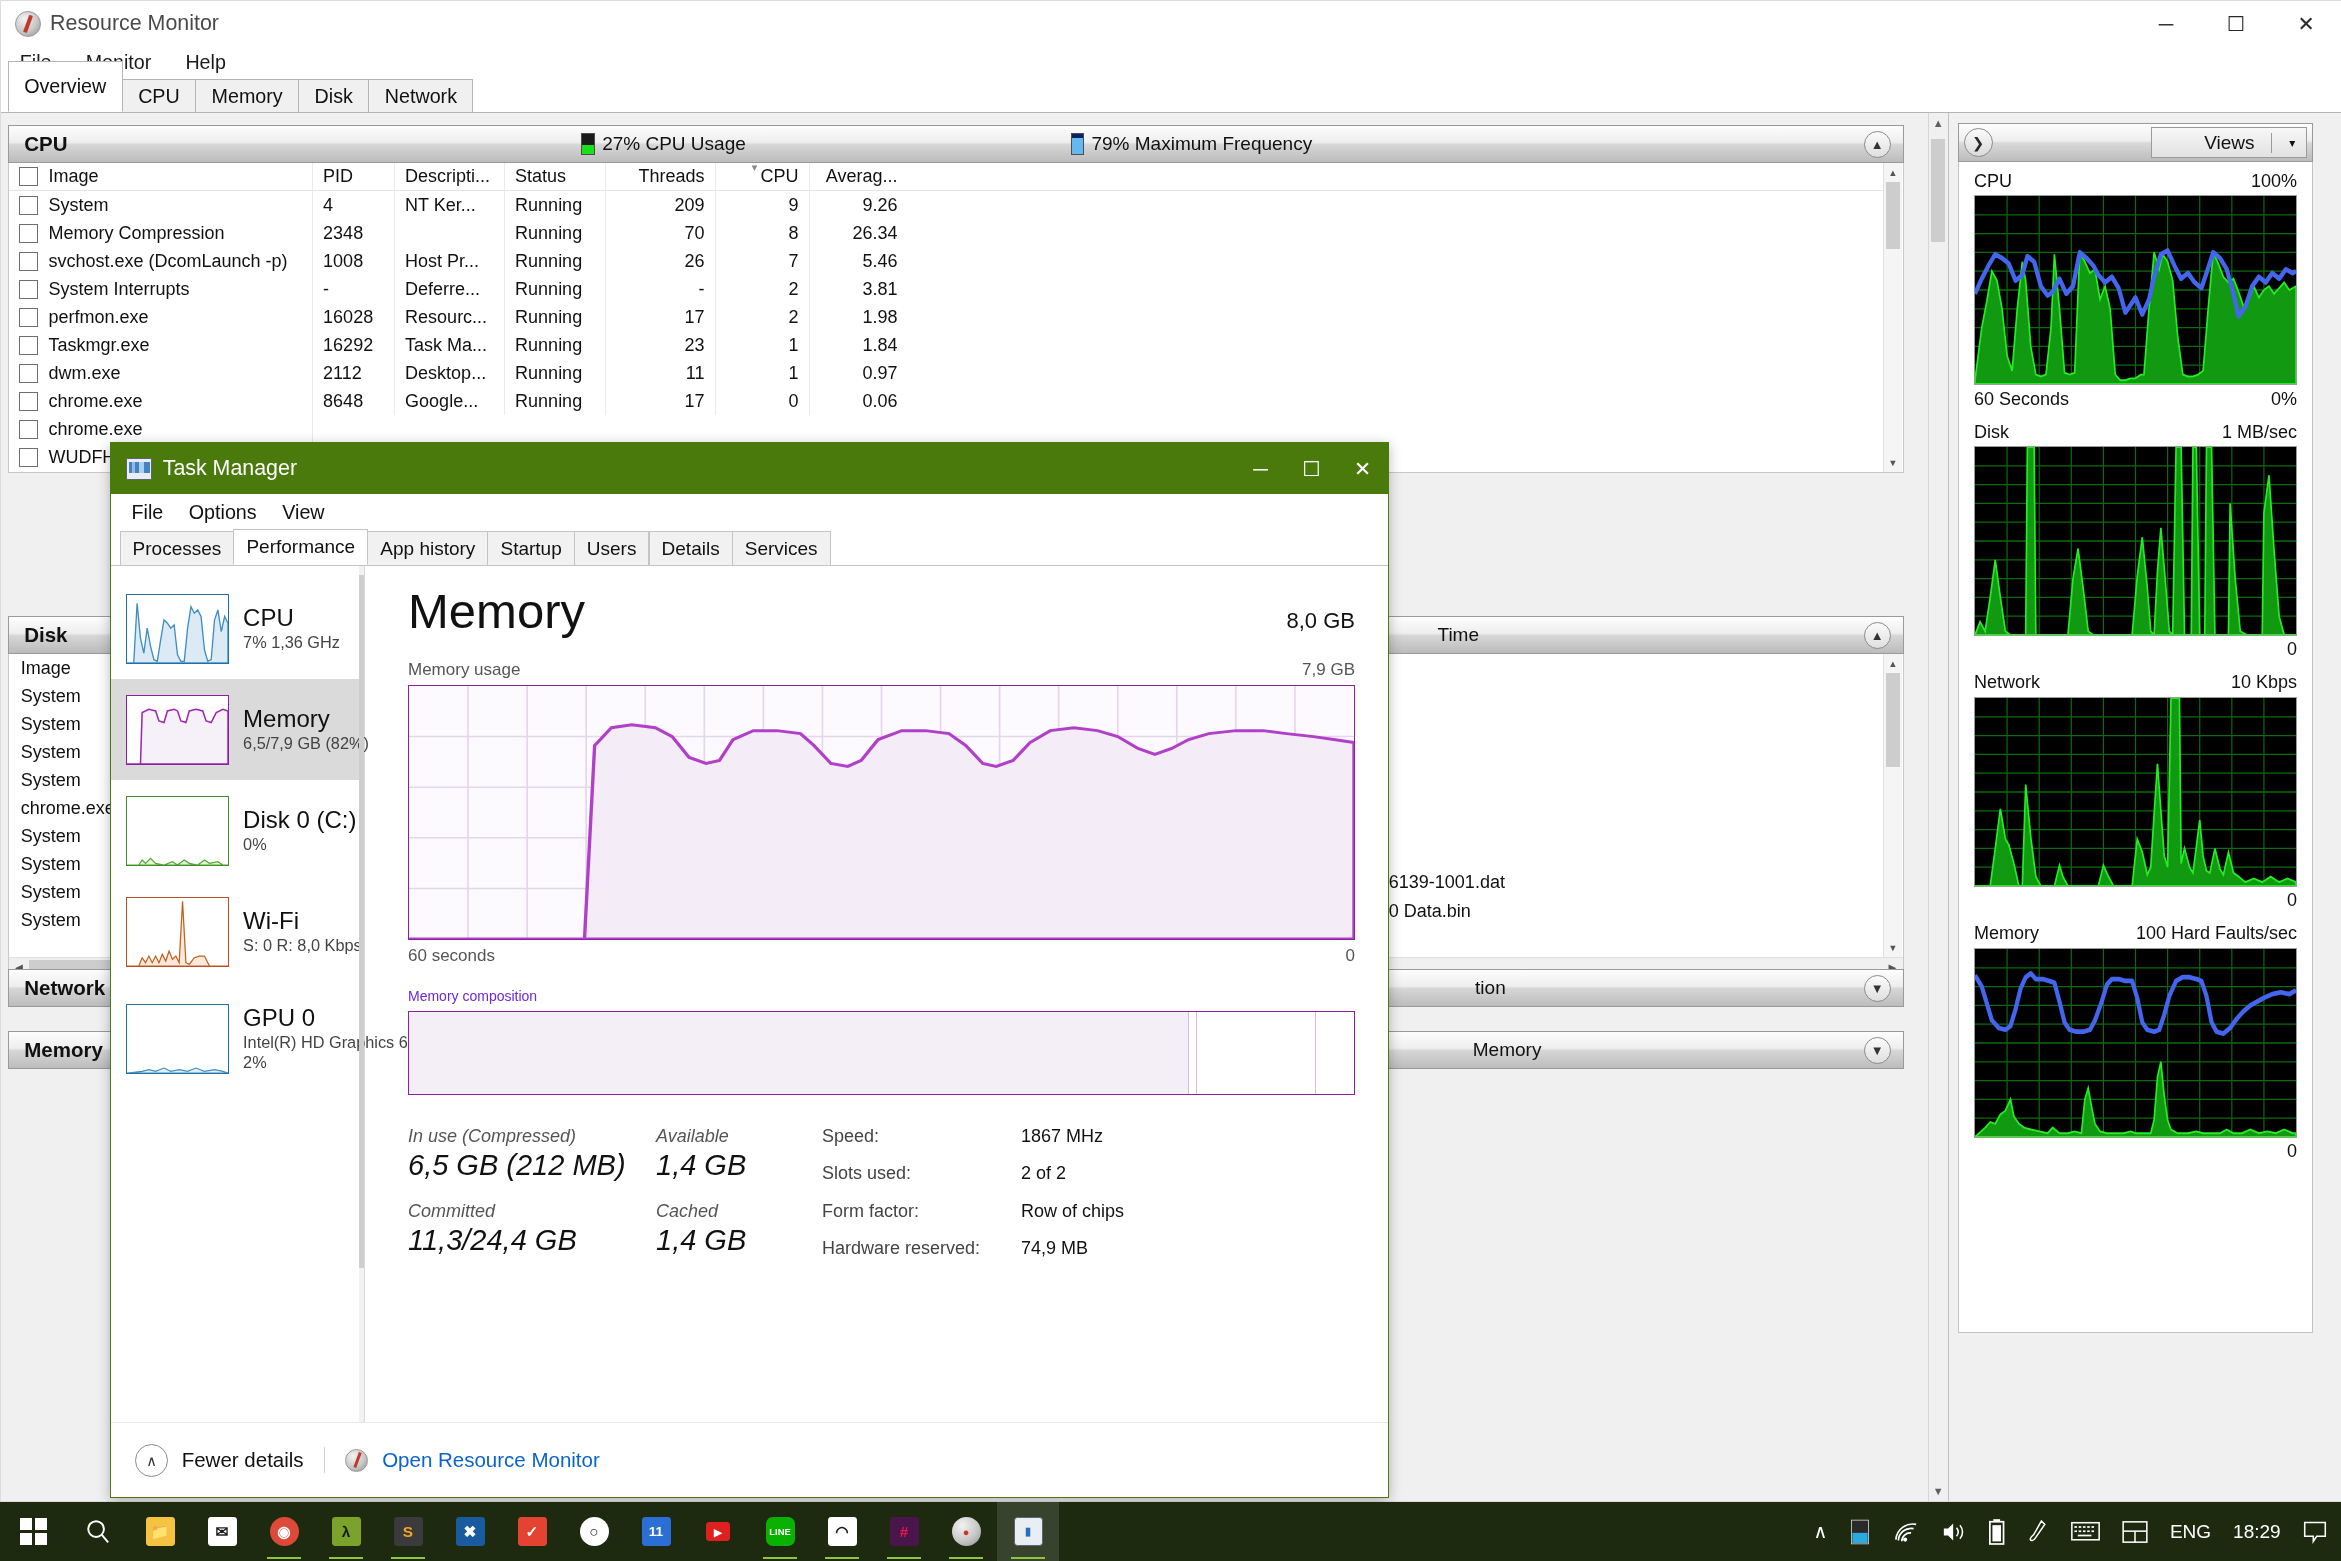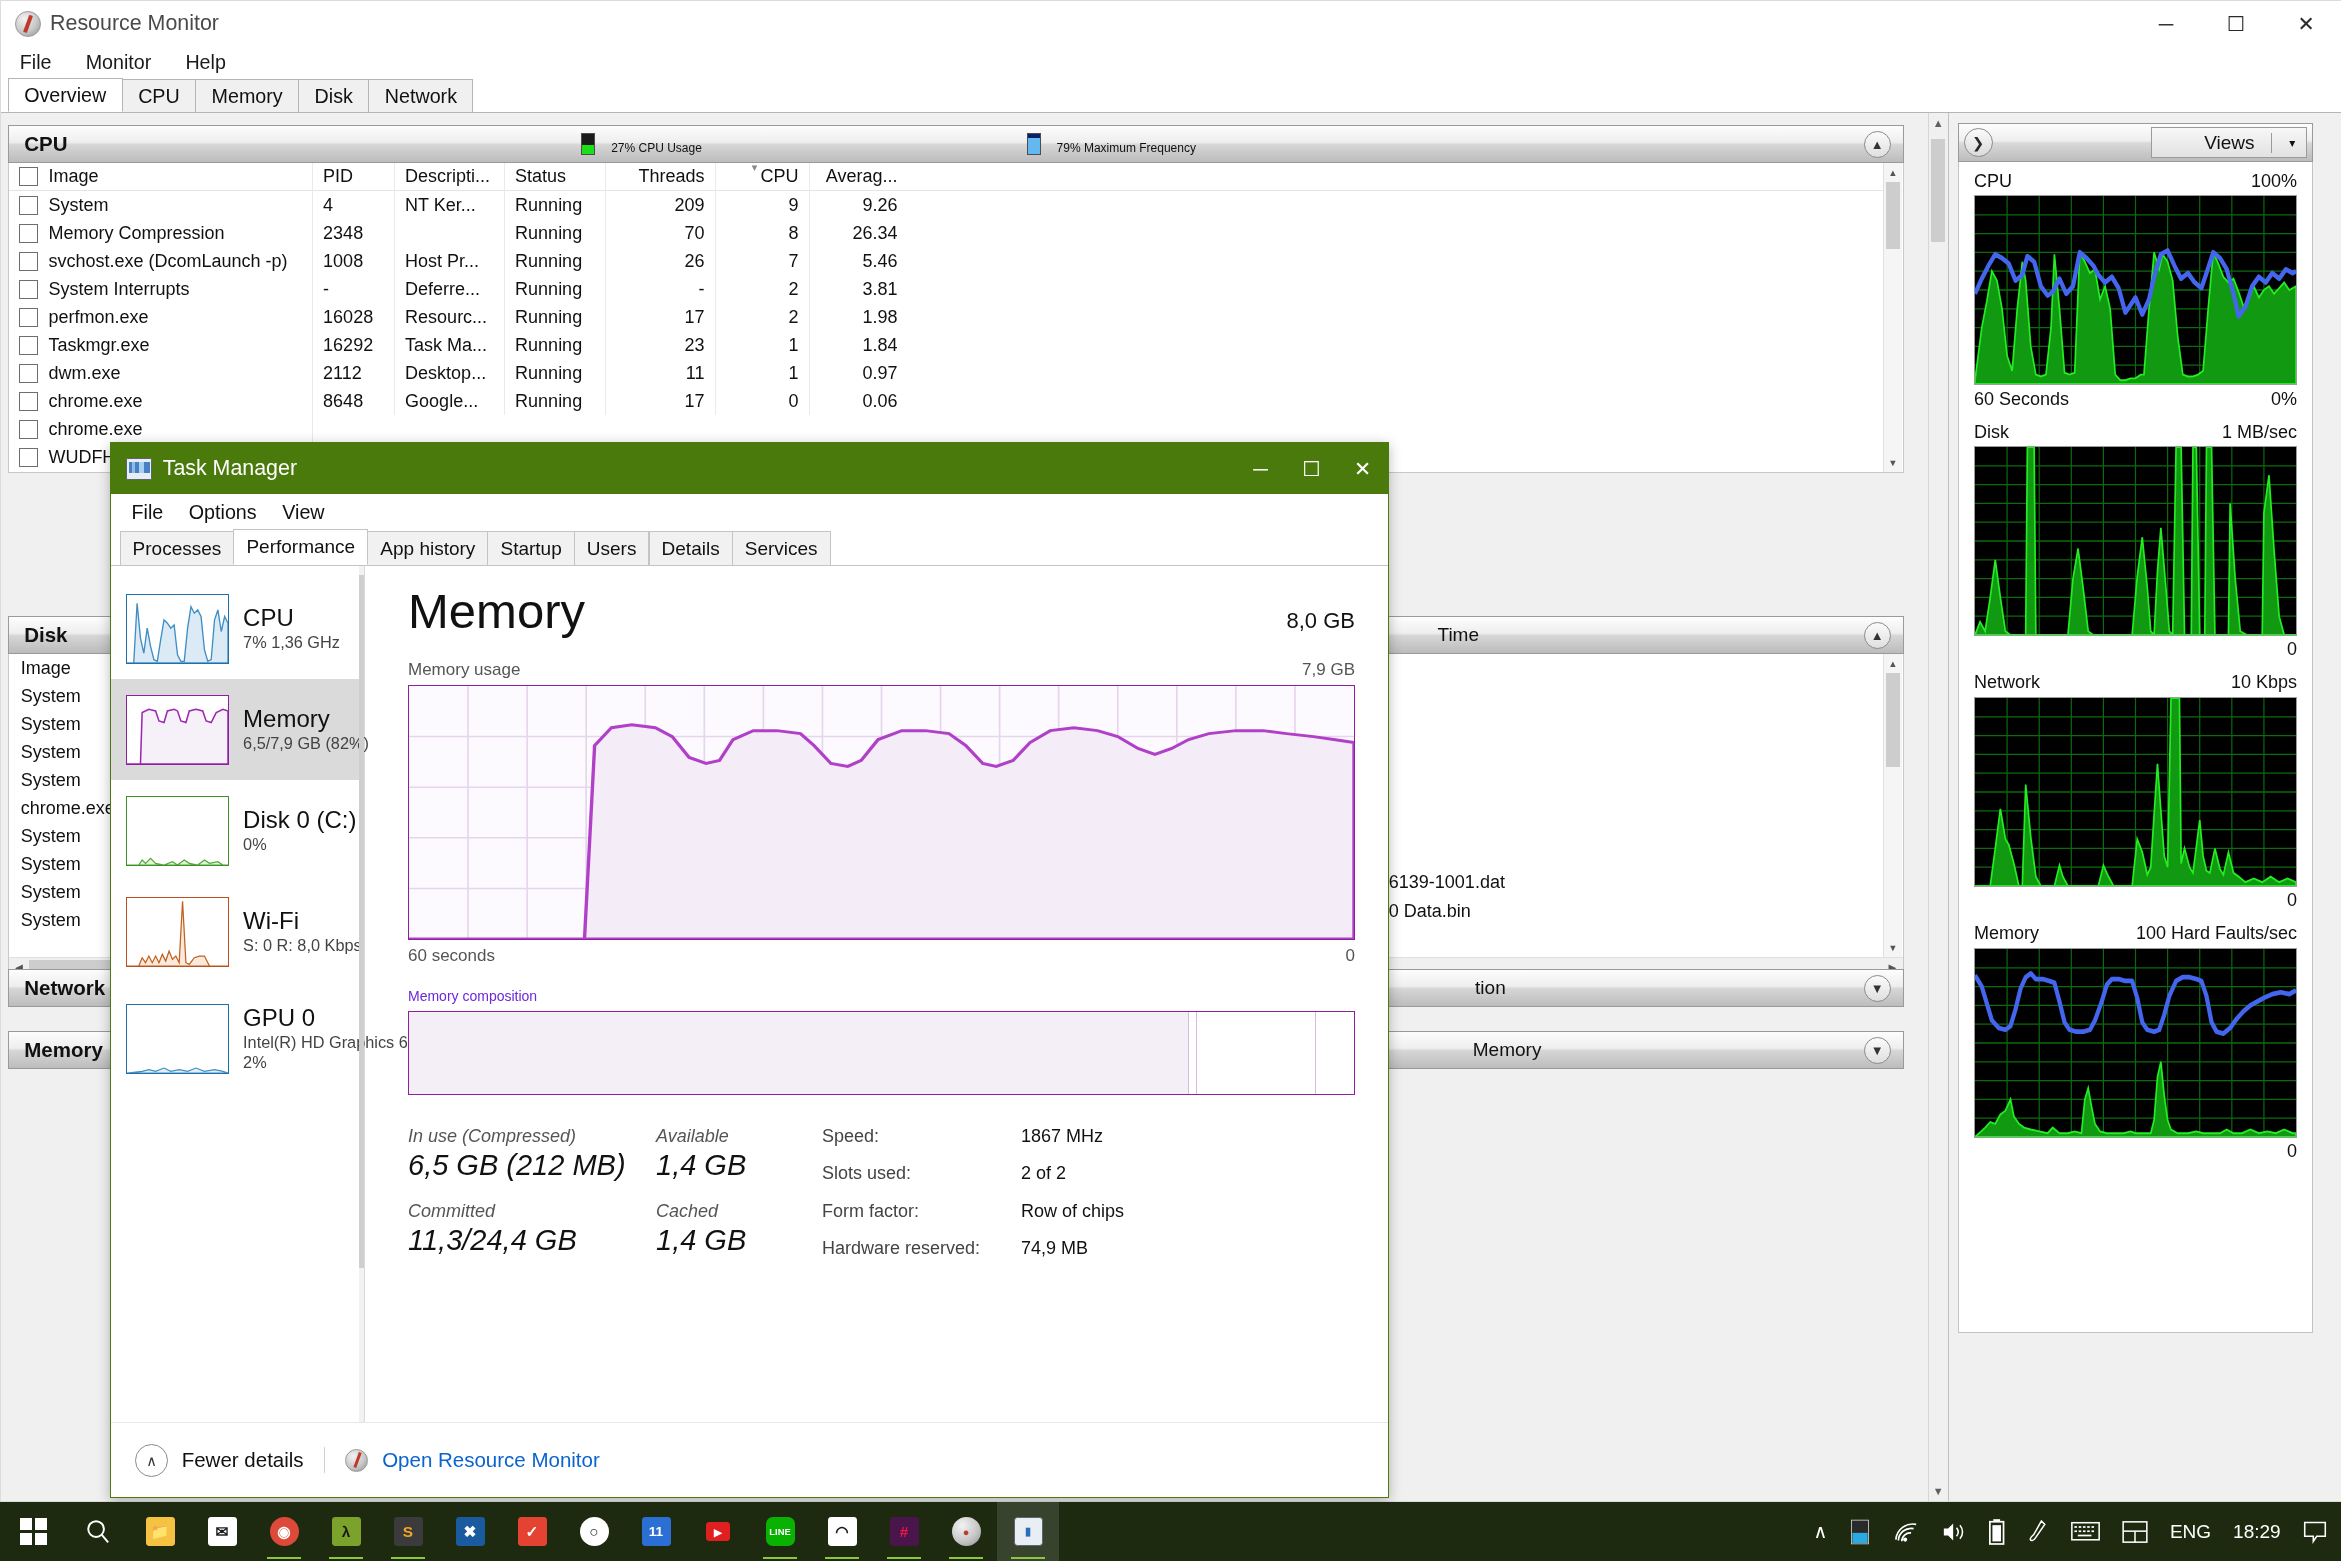--- a/index.html
+++ b/index.html
@@ -50,21 +50,21 @@
     padding-left: 6.8px; background: #ffffff;
     border-bottom: 0.9px solid #b5b5b5;
   }
   .rm-tab {
     height: 33px; padding: 0 15.4px; display: flex; align-items: center;
     font-size: 19.7px; color: #111; background: #f0f0f0;
     border: 0.9px solid #b5b5b5; border-bottom: none; margin-right: -0.9px;
   }
   .rm-tab.active {
     background: #ffffff; border-bottom: 0.9px solid #ffffff;
-    position: relative; z-index: 2; height: 34px;
+    position: relative; z-index: 2; height: 51px;
   }
 
   .rm-body { position: absolute; left: 0; top: 112px; right: 0; bottom: 0; display: flex; }
   .rm-left { position: relative; width: 1947px; background: #f0f0f0; }
   .rm-scroll-outer {
     position: absolute; right: 0; top: 0; width: 20.5px; bottom: 0;
     background: #f0f0f0; border-left: 0.9px solid #d6d6d6;
   }
   .rm-scroll-arrow {
     height: 20.5px; display: flex; align-items: center; justify-content: center;
@@ -74,21 +74,21 @@
     position: absolute; left: 2.6px; right: 2.6px; top: 26px; height: 103px;
     background: #cdcdcd;
   }
 
   .panel-hdr {
     height: 38px; display: flex; align-items: center;
     background: linear-gradient(to bottom, #fdfdfd 0%, #eeeeee 45%, #d6d6d6 52%, #bcbcbc 100%);
     border: 0.9px solid #9a9a9a; position: relative; padding-left: 15.4px;
   }
   .panel-hdr .ttl { font-size: 20.5px; font-weight: bold; color: #111; }
-  .panel-hdr .meter-grp { display: flex; align-items: flex-end; gap: 16px; font-size: 12px; color: #111; }
+  .panel-hdr .meter-grp { display: flex; align-items: flex-end; gap: 7px; font-size: 19px; color: #111; }
   .meter-green {
     width: 13.7px; height: 22px; border: 0.9px solid #4d4d4d;
     background: linear-gradient(to bottom, #1b1b1b 0%, #1b1b1b 55%, #19e019 55%, #19e019 100%);
   }
   .meter-blue {
     width: 13.7px; height: 22px; border: 0.9px solid #4d4d4d;
     background: linear-gradient(to bottom, #0b1f66 0%, #0b1f66 18%, #63b9ef 18%, #63b9ef 100%);
   }
   .chev-btn {
     position: absolute; right: 12px; width: 27px; height: 27px;

